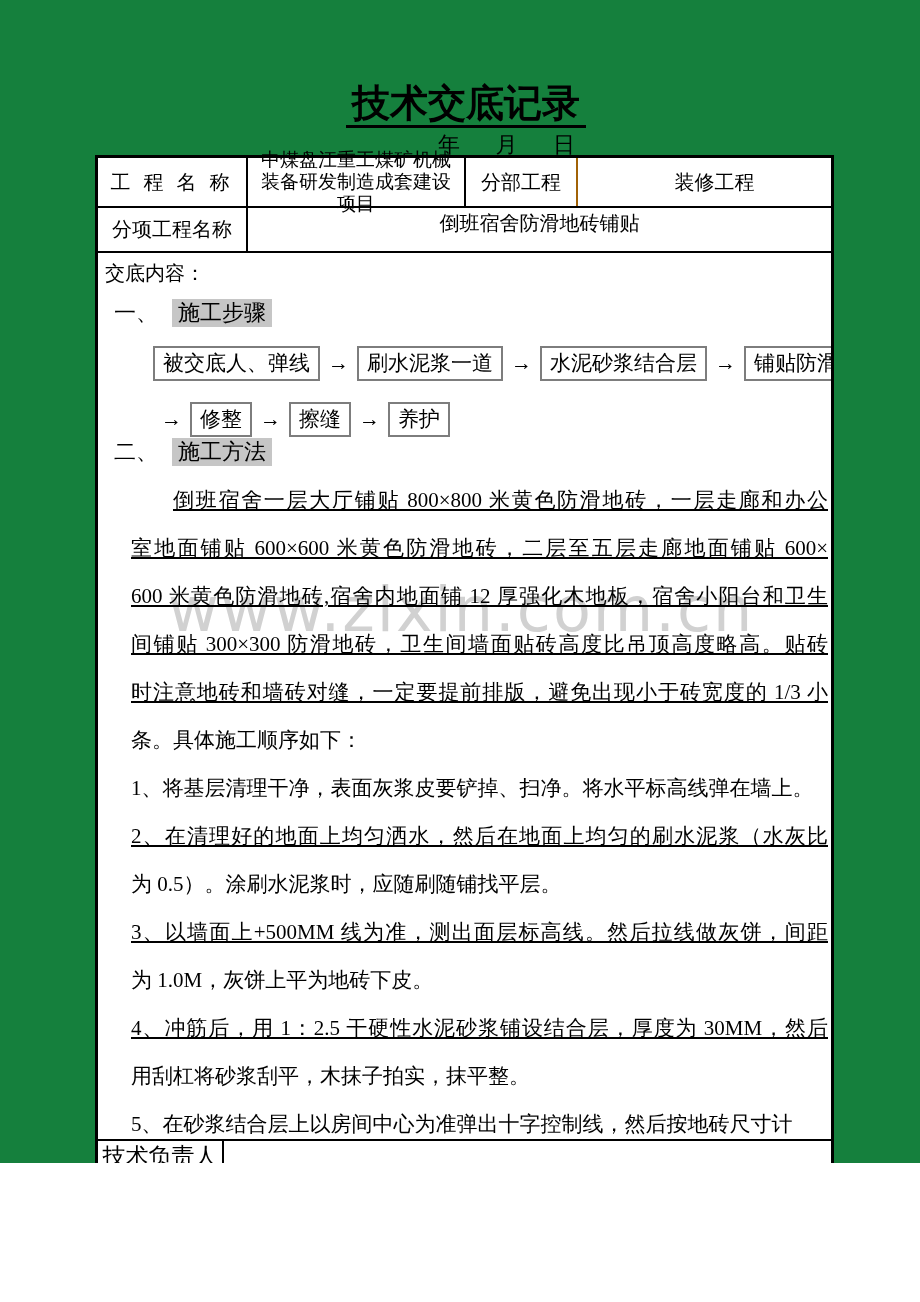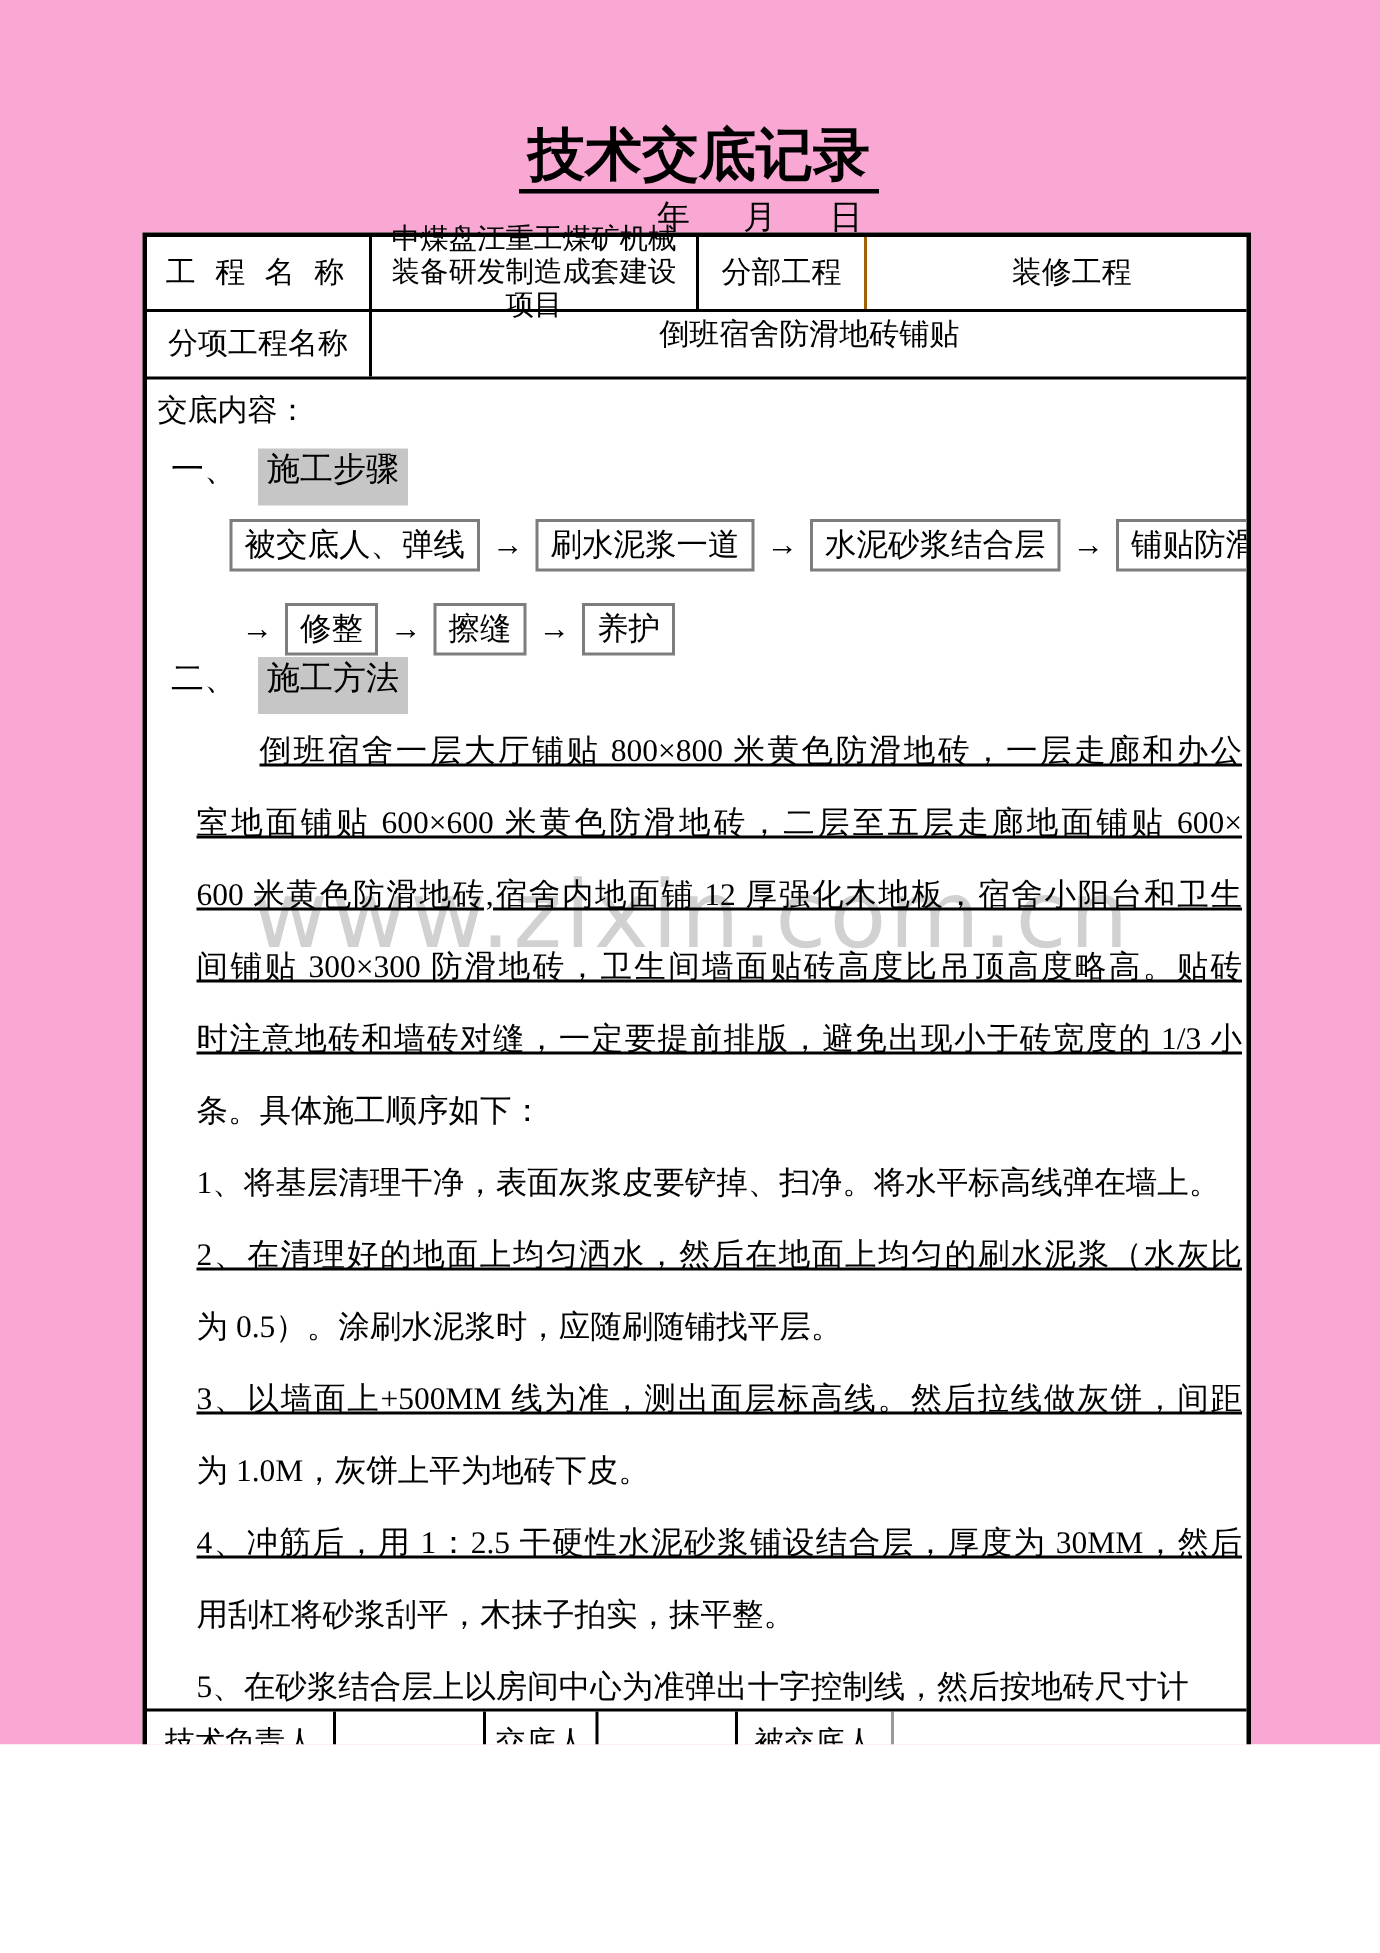--- a/index.html
+++ b/index.html
@@ -1,20 +1,20 @@
 <!DOCTYPE html>
 <html><head>
 <meta charset="utf-8">
 <style>
   * { box-sizing: border-box; margin: 0; padding: 0; }
   html,body { background:#fff; }
   .page {
     position: relative;
     width: 920px; height: 1163px;
-    background: #f9a8d4;
+    background: #15803d;
     font-family: "Liberation Serif", "DejaVu Serif", serif;
     color: #000;
     overflow: hidden;
   }
   
   .title {
     position: absolute; top: 78px; left: 0; right: 0;
     text-align: center; padding-left: 12px;
     font-size: 38px; font-weight: bold;
   }
@@ -51,33 +51,33 @@
   .watermark {
     position: absolute; top: 320px; left: 70px;
     font-family: "DejaVu Sans", sans-serif;
     font-size: 62px; letter-spacing: 2px;
     color: #9a9a9a; opacity: 0.45;
     pointer-events: none; white-space: nowrap;
   }
   .cnotice { margin: 7px 0 0 7px; font-size: 20px; position: relative; }
   .secrow { margin: 11px 0 0 16px; font-size: 22px; position: relative; }
   .secrow .num { margin-right: 14px; }
-  .hl { background: #c6c6c6; padding: 1px 6px 12px 6px; }
+  .hl { background: #c6c6c6; padding: 1px 6px 2px 6px; }
   .flow { display: flex; align-items: center; margin-left: 55px; position: relative; white-space: nowrap; }
   .flow1 { margin-top: 18px; }
   .flow2 { margin-top: 21px; }
   .fbox { border: 2px solid #7d7d7d; padding: 1px 8px 2px 8px; font-size: 21px; flex: 0 0 auto; }
   .farrow { margin: 0 8px; font-size: 21px; flex: 0 0 auto; }
   .sec2 { margin-top: 0; }
   .bodytext { margin: 9px 3px 0 33px; position: relative; }
   .line { line-height: 48px; min-height: 48px; text-align: left; }
   .line.just { text-align: justify; text-align-last: justify; text-decoration: underline; }
   .line.indent { text-indent: 42px; }
   
-  .sign { display: flex; height: 40px; font-size: 20px; }
+  .sign { display: flex; height: 40px; font-size: 23px; flex-direction: column; }
   .sign .scell {
     display: flex; align-items: center; justify-content: center;
     border-right: 2px solid #000;
   }
   .sign .s0 { width: 126px; }
   .sign .s1 { width: 100px; }
   .sign .s2 { width: 75px; }
   .sign .s3 { width: 93px; }
   .sign .s4 { width: 104px; border-right-color: #9a9a9a; }
   .sign .s5 { flex: 1; border-right: none; }

